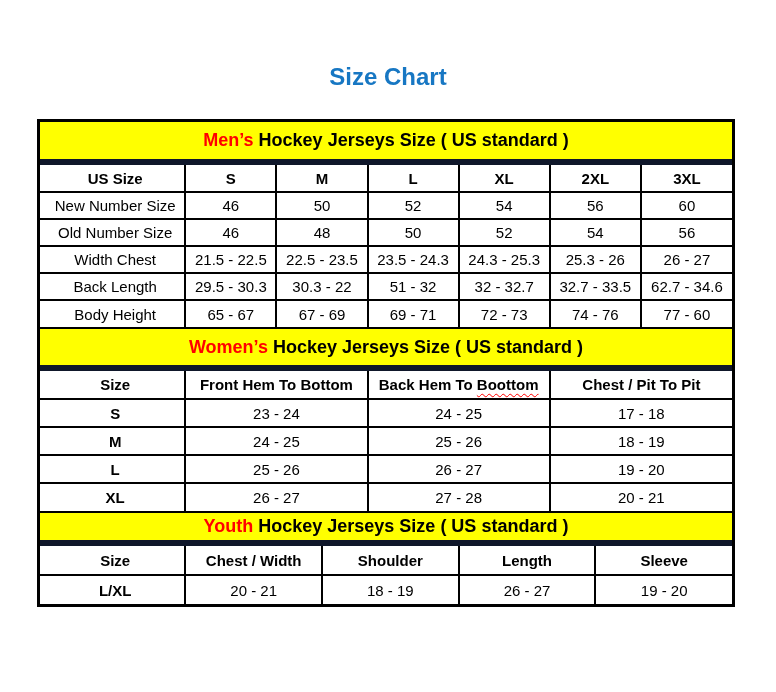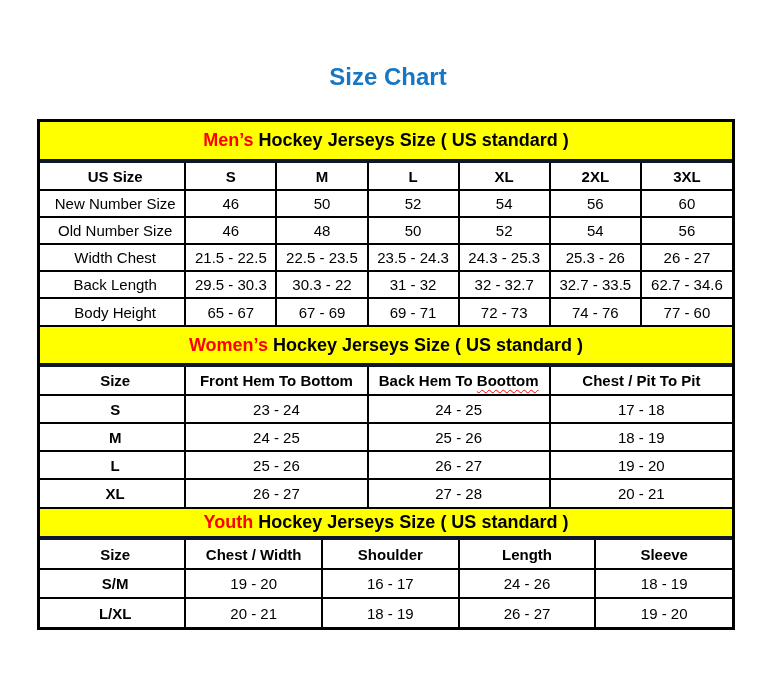--- a/index.html
+++ b/index.html
@@ -31,21 +31,21 @@
   }
   .banner {
     background: #FFFF00;
     text-align: center;
     font-weight: bold;
     font-size: 18px;
     display: flex;
     align-items: center;
     justify-content: center;
     border-top: 2px solid #000000;
-    border-bottom: 4px solid #0f172a;
+    border-bottom: 6px solid #0f172a;
   }
   .chart > .banner:first-child { border-top: none; }
   .banner-men   { height: 37px; }
   .banner-women { height: 36px; }
   .banner-youth { height: 27px; }
   .banner .hl { color: #FF0000; white-space: pre; }
   .banner .rest { white-space: pre; }
 
   table.tbl {
     width: 100%;
@@ -136,21 +136,21 @@
             <td>22.5 - 23.5</td>
             <td>23.5 - 24.3</td>
             <td>24.3 - 25.3</td>
             <td>25.3 - 26</td>
             <td>26 - 27</td>
           </tr>
           <tr>
             <td>Back Length</td>
             <td>29.5 - 30.3</td>
             <td>30.3 - 22</td>
-            <td>31 - 32</td>
+            <td>51 - 32</td>
             <td>32 - 32.7</td>
             <td>32.7 - 33.5</td>
             <td>62.7 - 34.6</td>
           </tr>
           <tr>
             <td>Body Height</td>
             <td>65 - 67</td>
             <td>67 - 69</td>
             <td>69 - 71</td>
             <td>72 - 73</td>
@@ -218,27 +218,20 @@
         <tr>
           <th>Size</th>
           <th>Chest / Width</th>
           <th>Shoulder</th>
           <th>Length</th>
           <th>Sleeve</th>
         </tr>
       </thead>
       <tbody>
           <tr>
-            <td>S/M</td>
-            <td>19 - 20</td>
-            <td>16 - 17</td>
-            <td>24 - 26</td>
-            <td>18 - 19</td>
-          </tr>
-          <tr>
             <td>L/XL</td>
             <td>20 - 21</td>
             <td>18 - 19</td>
             <td>26 - 27</td>
             <td>19 - 20</td>
           </tr>
         </tbody>
     </table>
 
   </div>

